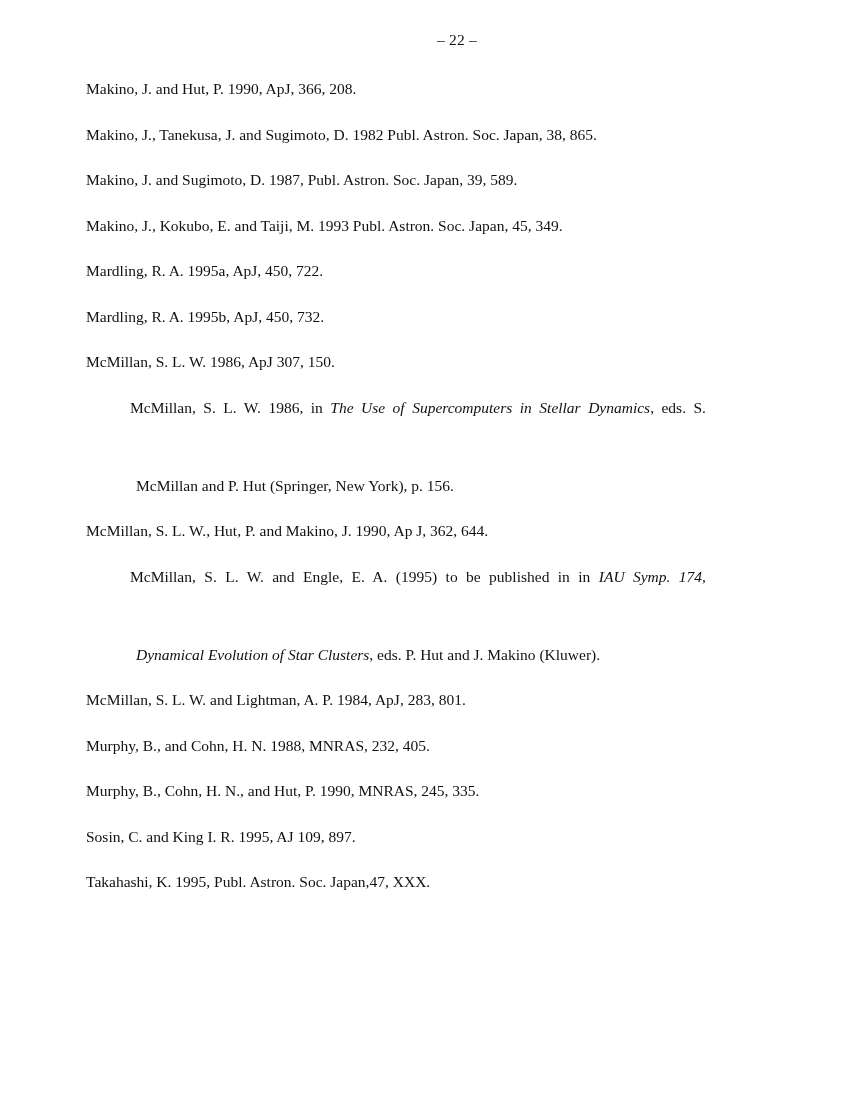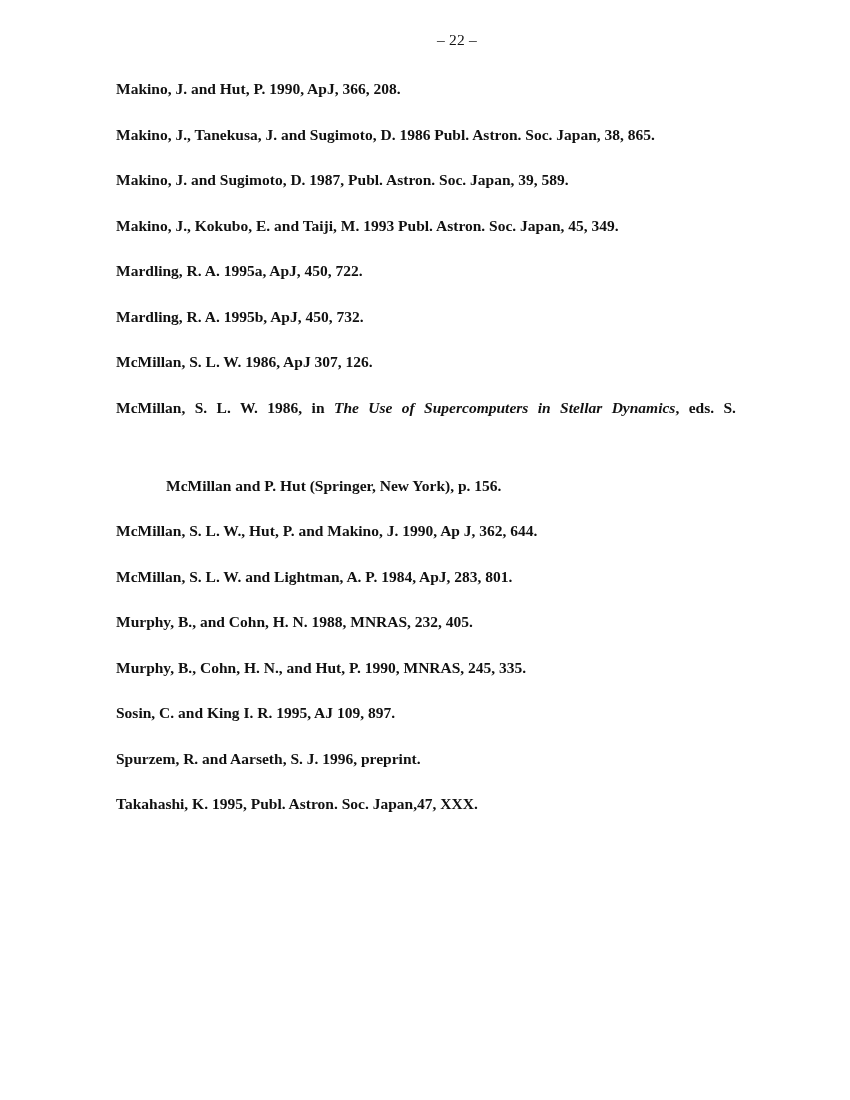--- a/index.html
+++ b/index.html
@@ -23,92 +23,93 @@
     left: 0;
     width: 100%;
     text-align: center;
     font-size: 15.5px;
     letter-spacing: 0.2px;
     margin-left: 32px;
   }
   .reference-list {
     position: absolute;
     top: 72px;
-    left: 116px;
+    left: 86px;
     width: 620px;
     font-size: 15.5px;
     line-height: 34px;
-    font-weight: bold;
   }
   .ref {
     margin: 0 0 11.5px 0;
   }
   .ref-line {
     white-space: nowrap;
   }
   .ref-line.justified {
     white-space: normal;
     text-align: justify;
     text-align-last: justify;
+    margin-left: 44px;
   }
   .ref-line.cont {
     padding-left: 50px;
     margin-top: 44px;
   }
   .ref-line em {
     font-style: italic;
   }
 </style>
 </head>
 <body>
 
 <div class="page">
   <div class="page-header">– 22 –</div>
 
   <div class="reference-list">
       <div class="ref">
         <div class="ref-line"><span>Makino, J. and Hut, P. 1990, ApJ, 366, 208.</span></div>
       </div>
       <div class="ref">
-        <div class="ref-line"><span>Makino, J., Tanekusa, J. and Sugimoto, D. 1986 Publ. Astron. Soc. Japan, 38, 865.</span></div>
+        <div class="ref-line"><span>Makino, J., Tanekusa, J. and Sugimoto, D. 1982 Publ. Astron. Soc. Japan, 38, 865.</span></div>
       </div>
       <div class="ref">
         <div class="ref-line"><span>Makino, J. and Sugimoto, D. 1987, Publ. Astron. Soc. Japan, 39, 589.</span></div>
       </div>
       <div class="ref">
         <div class="ref-line"><span>Makino, J., Kokubo, E. and Taiji, M. 1993 Publ. Astron. Soc. Japan, 45, 349.</span></div>
       </div>
       <div class="ref">
         <div class="ref-line"><span>Mardling, R. A. 1995a, ApJ, 450, 722.</span></div>
       </div>
       <div class="ref">
         <div class="ref-line"><span>Mardling, R. A. 1995b, ApJ, 450, 732.</span></div>
       </div>
       <div class="ref">
-        <div class="ref-line"><span>McMillan, S. L. W. 1986, ApJ 307, 126.</span></div>
+        <div class="ref-line"><span>McMillan, S. L. W. 1986, ApJ 307, 150.</span></div>
       </div>
       <div class="ref">
         <div class="ref-line justified"><span>McMillan, S. L. W. 1986, in </span><em>The Use of Supercomputers in Stellar Dynamics</em><span>, eds. S.</span></div>
         <div class="ref-line cont"><span>McMillan and P. Hut (Springer, New York), p. 156.</span></div>
       </div>
       <div class="ref">
         <div class="ref-line"><span>McMillan, S. L. W., Hut, P. and Makino, J. 1990, Ap J, 362, 644.</span></div>
+      </div>
+      <div class="ref">
+        <div class="ref-line justified"><span>McMillan, S. L. W. and Engle, E. A. (1995) to be published in in </span><em>IAU Symp. 174,</em></div>
+        <div class="ref-line cont"><em>Dynamical Evolution of Star Clusters</em><span>, eds. P. Hut and J. Makino (Kluwer).</span></div>
       </div>
       <div class="ref">
         <div class="ref-line"><span>McMillan, S. L. W. and Lightman, A. P. 1984, ApJ, 283, 801.</span></div>
       </div>
       <div class="ref">
         <div class="ref-line"><span>Murphy, B., and Cohn, H. N. 1988, MNRAS, 232, 405.</span></div>
       </div>
       <div class="ref">
         <div class="ref-line"><span>Murphy, B., Cohn, H. N., and Hut, P. 1990, MNRAS, 245, 335.</span></div>
       </div>
       <div class="ref">
         <div class="ref-line"><span>Sosin, C. and King I. R. 1995, AJ 109, 897.</span></div>
       </div>
       <div class="ref">
-        <div class="ref-line"><span>Spurzem, R. and Aarseth, S. J. 1996, preprint.</span></div>
-      </div>
-      <div class="ref">
         <div class="ref-line"><span>Takahashi, K. 1995, Publ. Astron. Soc. Japan,47, XXX.</span></div>
       </div>
     </div>
 </div>
 
 </body></html>

